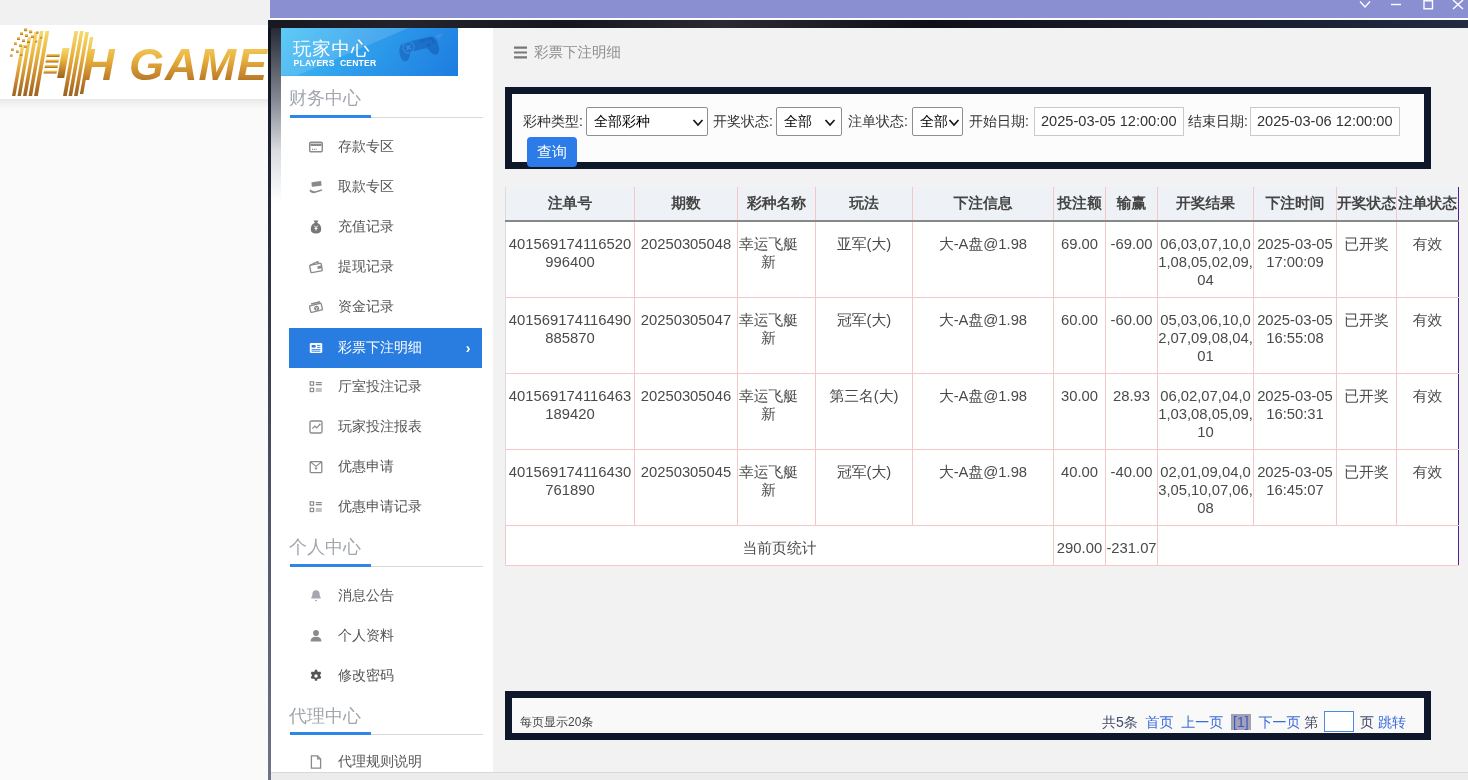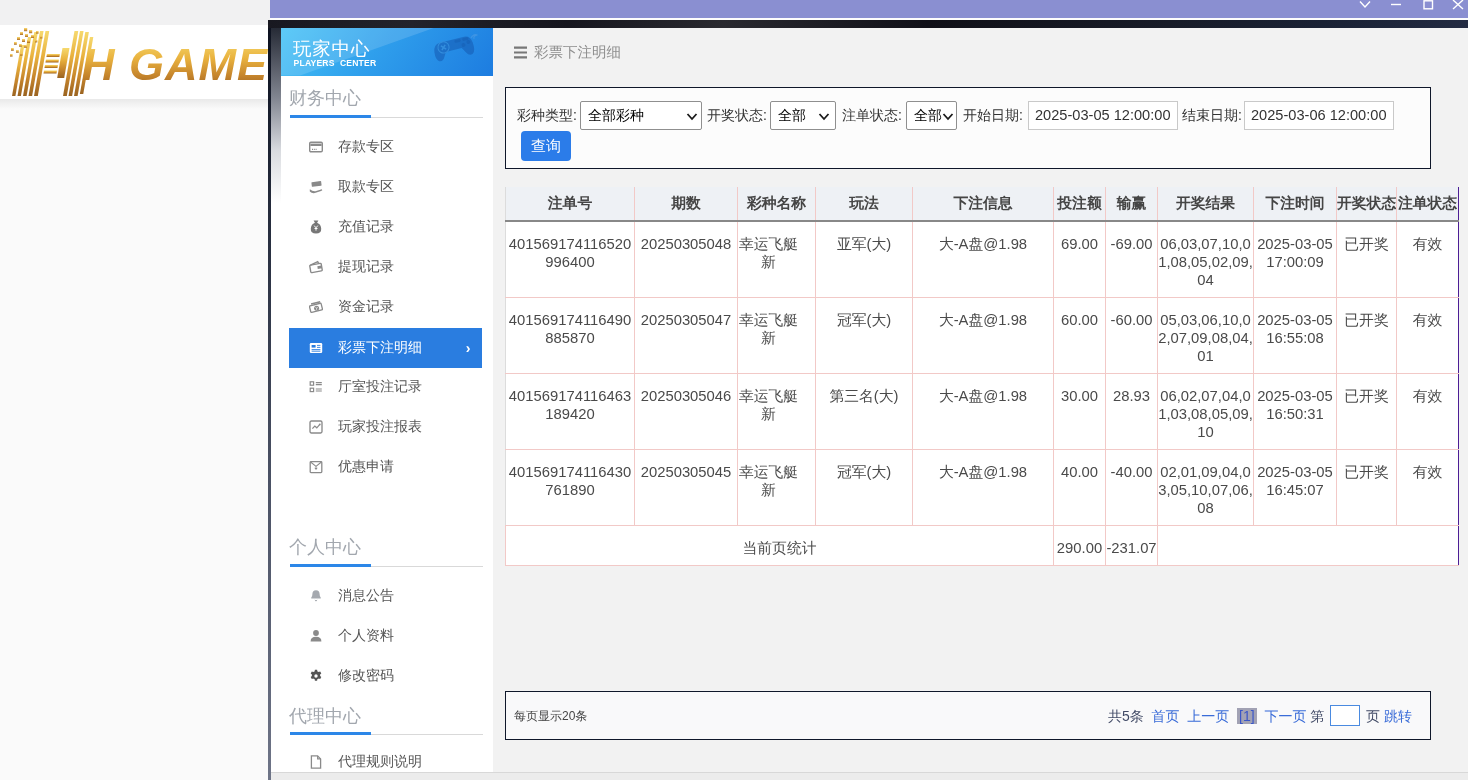--- a/index.html
+++ b/index.html
@@ -20,38 +20,38 @@
 .lborder { position:absolute; left:0; top:0; width:3px; height:752px;
   background:linear-gradient(180deg,#0d1220 0%,#2a3142 30%,#4a5164 60%,#6e7487 100%); }
 .sidebar { position:absolute; left:3px; top:0; width:222px; height:744px; background:#fff; overflow:hidden; }
 .side-shadow { position:absolute; left:0; top:0; width:10px; height:175px;
   background:linear-gradient(180deg,rgba(8,13,26,.88),rgba(26,34,54,.55) 40%,rgba(80,90,110,.22) 70%,rgba(255,255,255,0)); }
 .main { position:absolute; left:225px; top:0; right:0; height:744px; background:#f2f2f2; }
 .bstrip { position:absolute; left:3px; right:0; bottom:0; height:8px; background:#ececec; border-top:1px solid #d8d8d8; }
 
 .wc { position:absolute; top:0; height:12px; }
 
-.shead { position:absolute; left:10px; top:-1.5px; width:212px; height:49px;
+.shead { position:absolute; left:10px; top:-1.5px; width:177px; height:49px;
   background:linear-gradient(125deg,#44c2f6 0%,#2f9fec 45%,#1d7ce0 100%); overflow:hidden; }
 .shead .sheen { position:absolute; left:0; top:0; width:100%; height:100%;
   background:rgba(255,255,255,.14); clip-path:polygon(0 0, 74% 0, 9% 100%, 0 100%); }
 .shead .t1 { position:absolute; left:12px; top:9.5px; color:#fff; font-size:18.5px; letter-spacing:0.8px; }
 .shead .t2 { position:absolute; left:12.5px; top:31.5px; color:#fff; font-size:8.6px; font-weight:bold; letter-spacing:0.2px; }
 .sec { position:absolute; left:18px; color:#a2a7ae; font-size:18px; }
 .uline { position:absolute; left:19px; width:193px; height:1px; background:#d9d9d9; }
 .uline i { position:absolute; left:0; top:-2px; width:81px; height:3px; background:#2c87e8; }
 .item { position:absolute; left:18px; width:204px; height:40px; color:#555; font-size:14px; }
 .item .ic { position:absolute; left:20px; top:13px; width:14px; height:14px; }
 .item .tx { position:absolute; left:49px; top:11px; }
 .item.sel { background:#2a7de0; color:#fff; width:192.5px; }
 .item.sel .arr { position:absolute; right:11px; top:12px; color:#fff; font-size:14px; font-weight:bold; }
 
 .mtitle { position:absolute; left:20px; top:15px; height:20px; color:#8e8e8e; font-size:14.5px; }
 .mtitle span { margin-left:21px; }
-.box { position:absolute; left:12px; width:926px; background:#fcfcfc; border:1px solid #0f172a; }
+.box { position:absolute; left:12px; width:926px; background:#fcfcfc; border:7px solid #0f172a; }
 .fbox { top:59px; height:82px; }
 .flabel { position:absolute; top:12.5px; height:29px; line-height:29px; font-size:14px; color:#333; }
 select.fsel { position:absolute; top:12.5px; height:29px; border:1px solid #8f8f8f; border-radius:2px; background:#fff; font-size:14px; color:#000; font-family:"Liberation Sans",sans-serif; padding-left:7px; appearance:none; -webkit-appearance:none; }
 .selarr { position:absolute; pointer-events:none; }
 input.fin { position:absolute; top:12.5px; height:29px; border:1px solid #c9c9c9; background:#fff; font-size:14.6px; color:#333; font-family:"Liberation Sans",sans-serif; padding-left:6px; }
 .qbtn { position:absolute; left:15px; top:42.5px; width:50px; height:30px; background:#2b7ce9; border-radius:4px; color:#fff; font-size:15px; text-align:center; line-height:30px; }
 
 .tbl { position:absolute; left:12px; top:159px; width:953px; border-collapse:collapse; background:#fff; font-size:14.8px; color:#4a4a4a; table-layout:fixed; }
 .tbl th { background:#eef1f5; color:#454545; font-weight:bold; border-left:1px solid #f2c9c7; border-right:1px solid #f2c9c7; border-bottom:2px solid #888; padding:0; height:34px; white-space:nowrap; overflow:hidden; }
 .tbl td { border:1px solid #f2c9c7; vertical-align:top; text-align:center; padding:13px 3px 8px; line-height:18px; word-break:break-all; }
@@ -240,20 +240,30 @@
           <span class="tx">厅室投注记录</span>
         </div>
       <div class="item" style="top:419px">
           <span class="ic"><svg width="14" height="14" viewBox="0 0 14 14">
               <rect x="1.2" y="1.6" width="11.6" height="11" rx="0.8" fill="none" stroke="#8a8a8a" stroke-width="1.3"></rect>
               <path d="M1.6 2 L7 6.4 L12.4 2" fill="none" stroke="#8a8a8a" stroke-width="1.1"></path>
               <path d="M7 6.6 v3.2 M5.7 8.2 q1.3 1 2.6 0" stroke="#8a8a8a" stroke-width="1" fill="none"></path>
             </svg></span>
           <span class="tx">优惠申请</span>
         </div>
+      <div class="item" style="top:459px">
+          <span class="ic"><svg width="14" height="14" viewBox="0 0 14 14">
+              <g stroke="#8a8a8a" fill="none" stroke-width="1.2">
+                <rect x="1.2" y="1.8" width="3.4" height="3.4"></rect>
+                <rect x="1.2" y="8.2" width="3.4" height="3.4"></rect>
+              </g>
+              <path d="M6.8 2.6 h6 M6.8 4.6 h6 M6.8 9 h6 M6.8 11 h6" stroke="#8a8a8a" stroke-width="1.15"></path>
+            </svg></span>
+          <span class="tx">优惠申请记录</span>
+        </div>
       <div class="sec" style="top:507px">个人中心</div>
       <div class="uline" style="top:537.5px">
           <i></i>
         </div>
       <div class="item" style="top:548px">
           <span class="ic"><svg width="14" height="14" viewBox="0 0 14 14">
               <path d="M7 1.2 q3.6 0 3.6 3.8 q0 2.6 1.2 3.8 q0.6 0.8 -0.6 0.8 h-8.4 q-1.2 0 -0.6 -0.8 q1.2 -1.2 1.2 -3.8 q0 -3.8 3.6 -3.8 z" fill="#a5a9af"></path>
               <path d="M5.6 10.6 q1.4 1 2.8 0 q-0.4 1.8 -1.4 1.8 q-1 0 -1.4 -1.8 z" fill="#a5a9af"></path>
             </svg></span>
           <span class="tx">消息公告</span>

